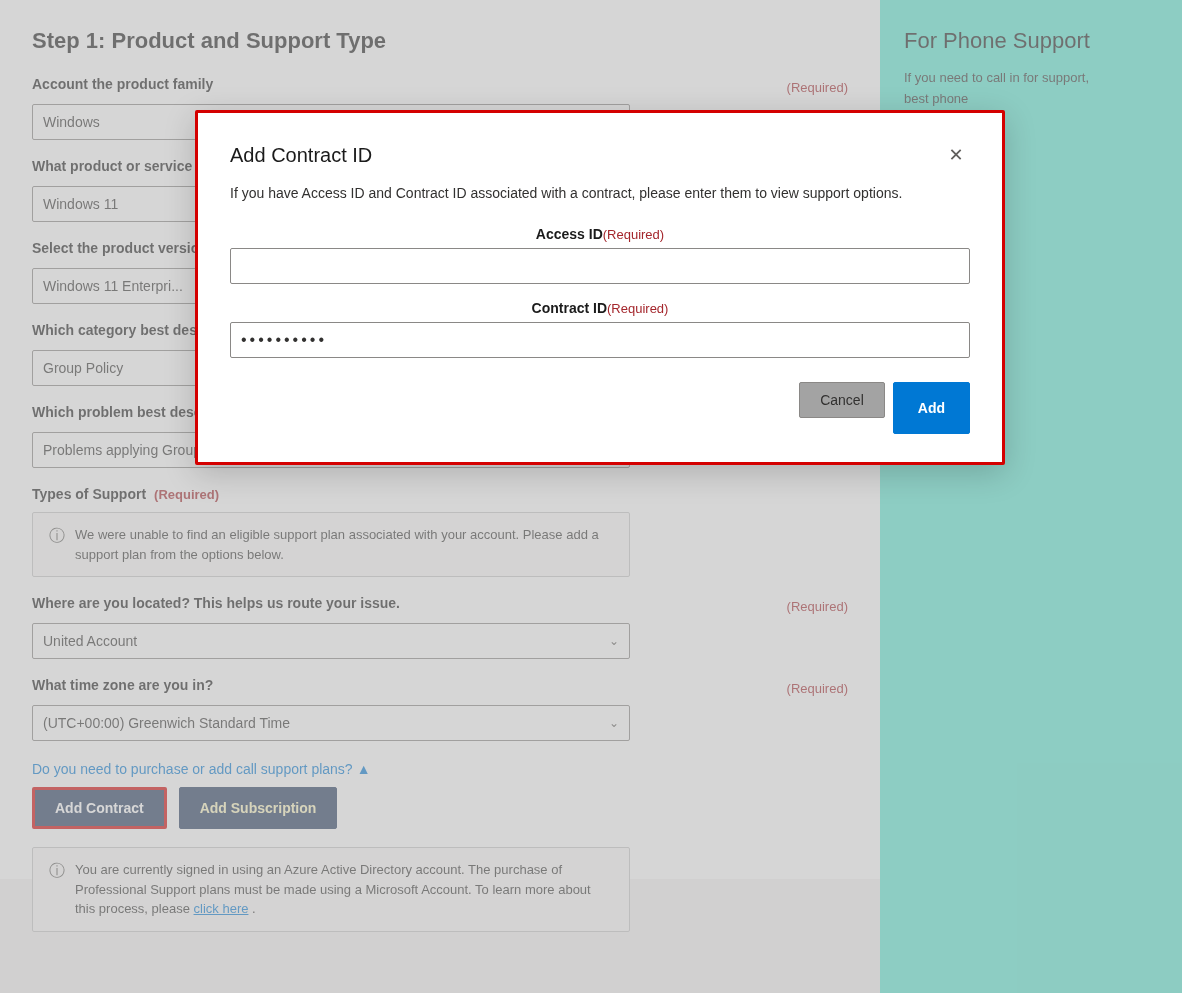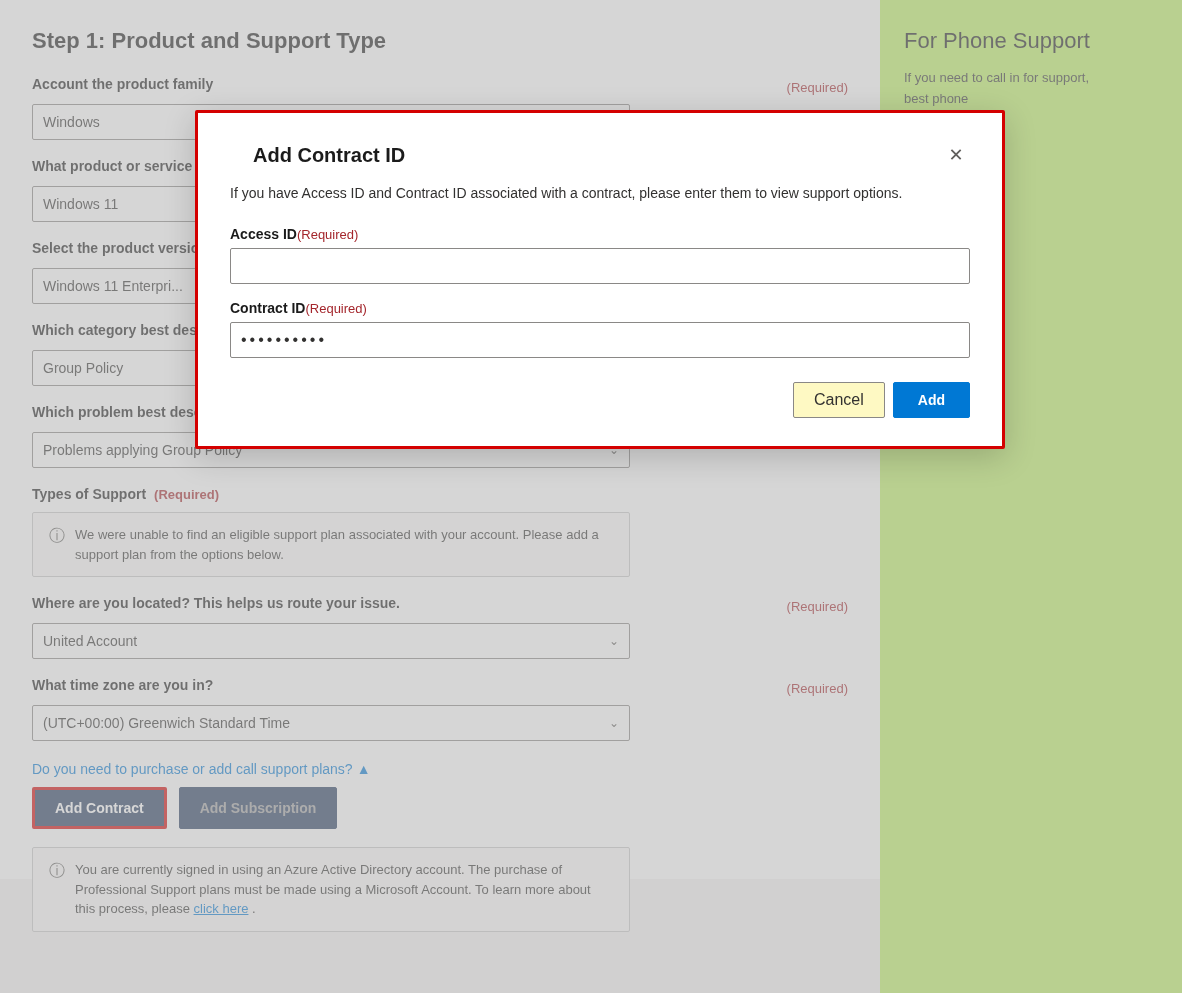--- a/index.html
+++ b/index.html
@@ -32,21 +32,21 @@
       padding: 28px 32px;
     }
 
     
     .right-sidebar {
       position: absolute;
       top: 0;
       right: 0;
       width: 302px;
       height: 993px;
-      background: #bef264;
+      background: #5eead4;
       padding: 28px 24px;
     }
 
     
     .overlay {
       position: absolute;
       inset: 0;
       background: rgba(180, 180, 180, 0.55);
       z-index: 10;
     }
@@ -67,23 +67,22 @@
 
     .modal-header {
       display: flex;
       align-items: center;
       justify-content: space-between;
       margin-bottom: 14px;
     }
 
     .modal-title {
       font-size: 20px;
-      font-weight: 700;
-      color: #1b1b1b;
-      margin-left: 23px;
+      font-weight: 400;
+      color: #1b1b1b;
     }
 
     .modal-close {
       background: none;
       border: none;
       cursor: pointer;
       font-size: 18px;
       color: #605e5c;
       display: flex;
       align-items: center;
@@ -96,21 +95,21 @@
     .modal-description {
       font-size: 14px;
       color: #323130;
       margin-bottom: 22px;
       line-height: 1.5;
     }
 
     .field-row {
       display: flex;
       align-items: center;
-      justify-content: flex-start;
+      justify-content: center;
       margin-bottom: 6px;
     }
 
     .field-label {
       font-size: 14px;
       font-weight: 600;
       color: #1b1b1b;
     }
 
     .field-required {
@@ -133,36 +132,36 @@
     .field-input.password { letter-spacing: 3px; font-size: 16px; }
 
     .modal-actions {
       display: flex;
       justify-content: flex-end;
       gap: 8px;
       margin-top: 8px;
     }
 
     .btn-cancel {
-      background: #fef9c3;
+      background: #a3a3a3;
       border: 1px solid #8a8886;
       border-radius: 2px;
       padding: 0 20px;
       height: 36px;
-      font-size: 16px;
+      font-size: 14px;
       color: #323130;
       cursor: pointer;
     }
 
     .btn-add {
       background: #0078d4;
       border: 1px solid #0078d4;
       border-radius: 2px;
       padding: 0 24px;
-      height: 36px;
+      height: 52px;
       font-size: 14px;
       color: #fff;
       cursor: pointer;
       font-weight: 600;
     }
 
     
     .page-title {
       font-size: 22px;
       font-weight: 600;
@@ -285,21 +284,21 @@
       font-weight: 600;
     }
 
     .btn-dark-plain {
       background: #243a5e;
       border: 1px solid #243a5e;
       border-radius: 2px;
       padding: 4px 20px;
       height: 42px;
       font-size: 14px;
-      color: #a3a3a3;
+      color: #fef9c3;
       cursor: pointer;
       font-weight: 600;
     }
 
     .info-box-yellow {
       background: #faf9f8;
       border: 1px solid #c8c8c8;
       border-radius: 2px;
       padding: 12px 16px;
       display: flex;

